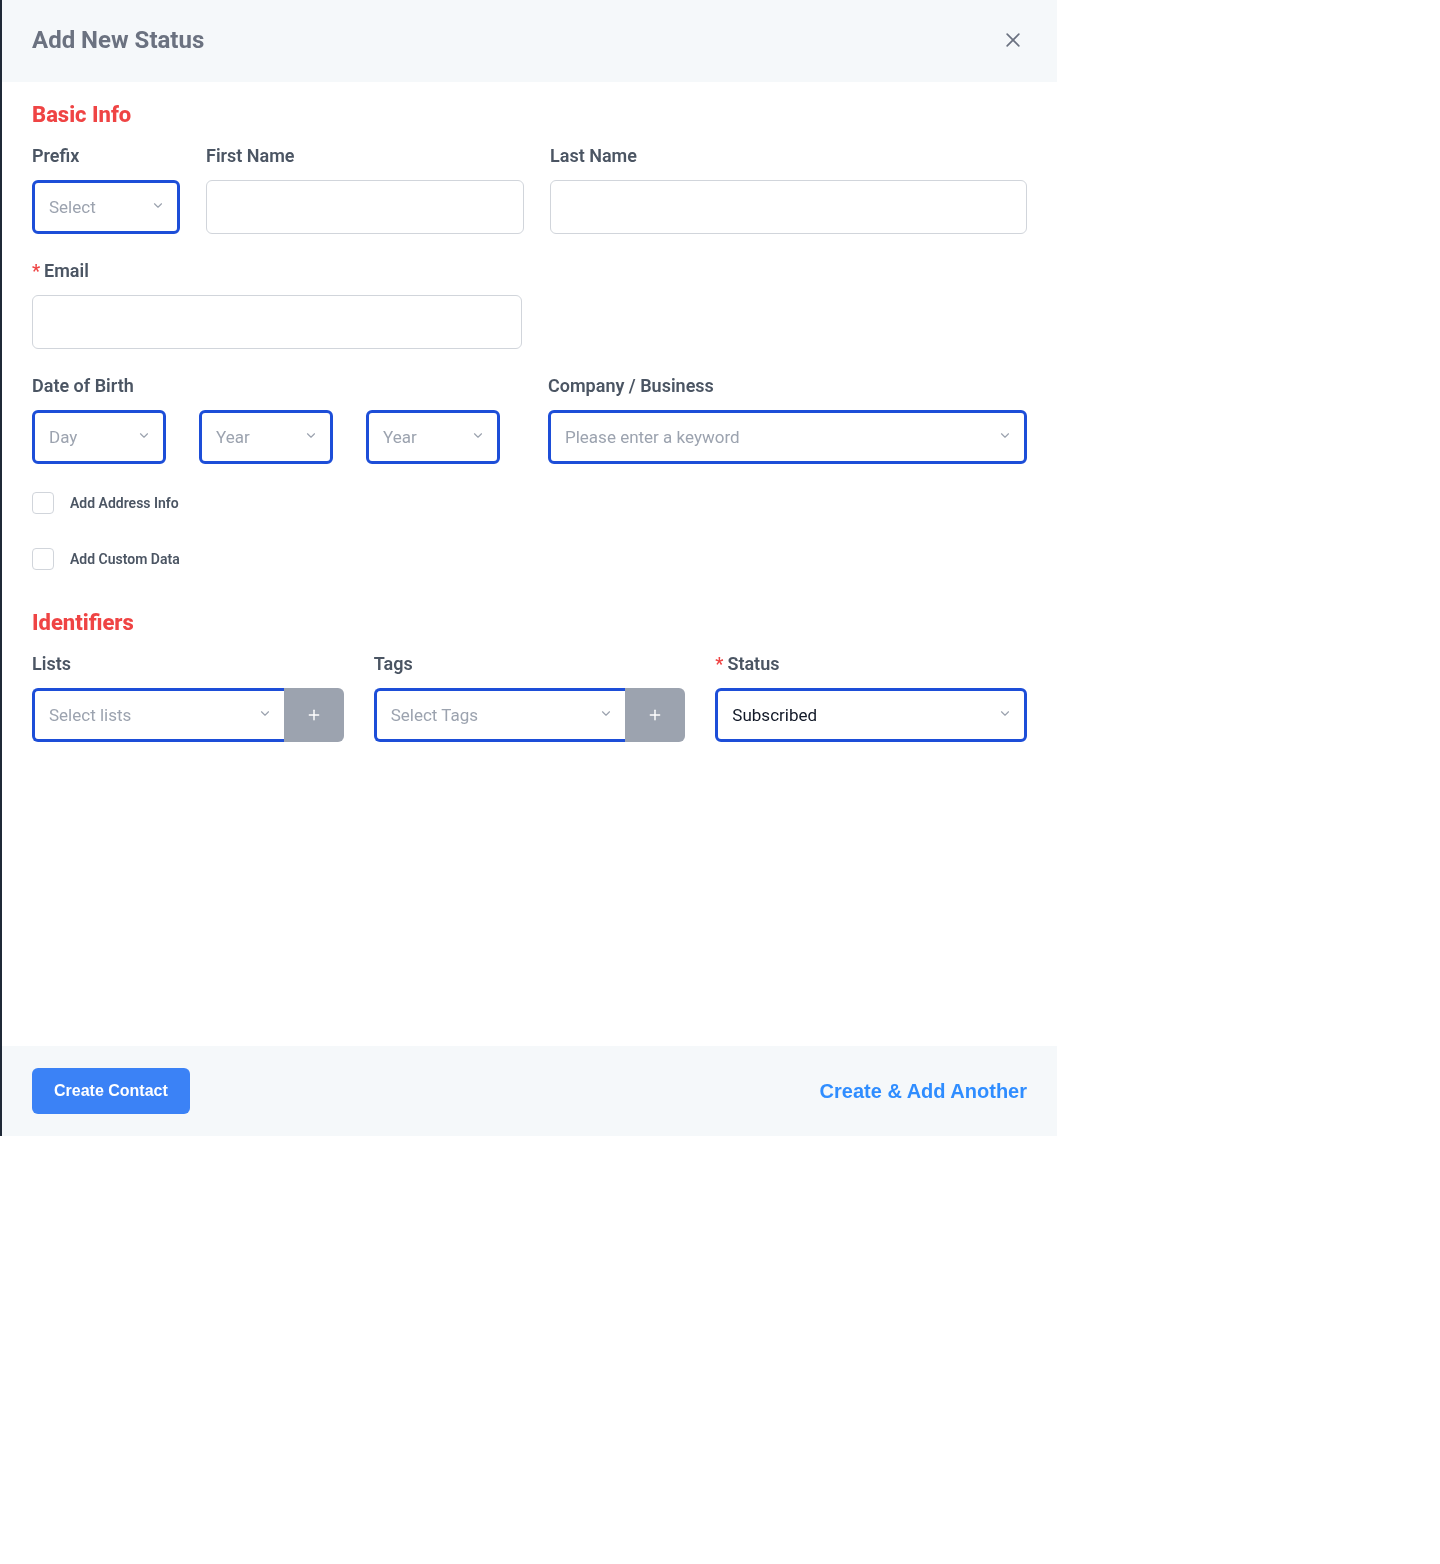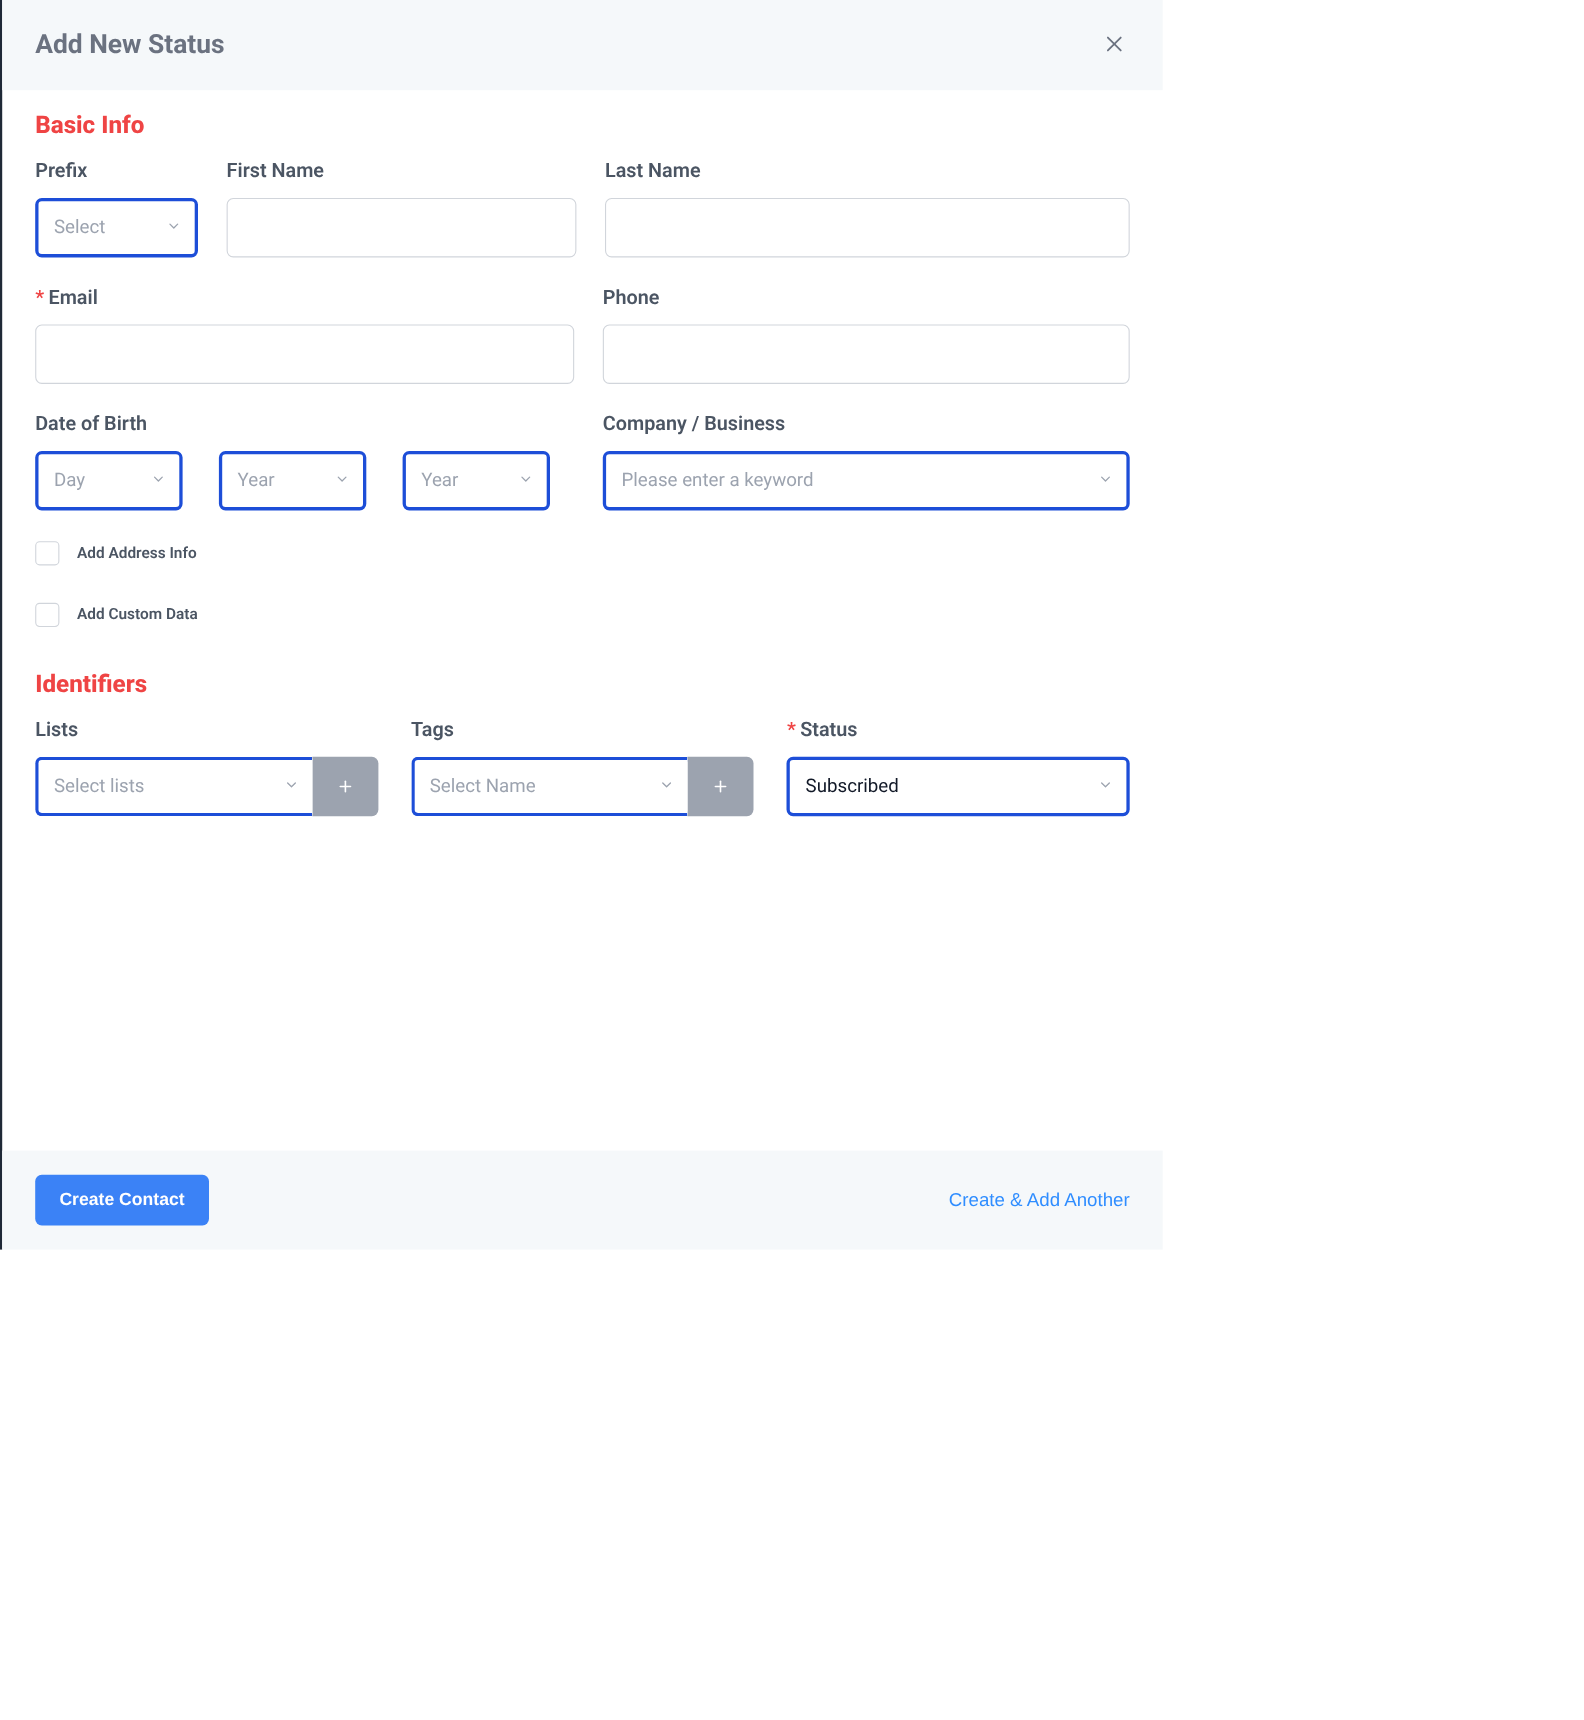--- a/index.html
+++ b/index.html
@@ -179,22 +179,22 @@
     border-radius: 6px;
     padding: 14px 22px;
     font-size: 16px;
     font-weight: 600;
     cursor: pointer;
   }
   .btn-link {
     background: none;
     border: none;
     color: #2f8dff;
-    font-size: 17px;
-    font-weight: 400;
+    font-size: 20px;
+    font-weight: 700;
     cursor: pointer;
   }
 </style>
 </head>
 <body>
 
 <div class="modal">
 
   <div class="modal-header">
     <div class="modal-title">Add New Status</div>
@@ -230,24 +230,20 @@
         <label class="field-label">Last Name</label>
         <input type="text" class="input-text" style="">
       </div>
     </div>
 
     <div class="row">
       <div class="col col-half">
         <label class="field-label"><span class="required-star">*</span><span>Email</span></label>
         <input type="text" class="input-text" style="">
       </div>
-      <div class="col col-half2">
-        <label class="field-label">Phone</label>
-        <input type="text" class="input-text" style="">
-      </div>
     </div>
 
     <div class="row">
       <div class="col col-half">
         <label class="field-label">Date of Birth</label>
         <div class="dob-row">
           <div class="select">
             <span class="placeholder">Day</span>
             <span class="chevron">
               <svg width="14" height="14" viewBox="0 0 24 24" fill="none" stroke="currentColor" stroke-width="2" stroke-linecap="round" stroke-linejoin="round">
@@ -316,21 +312,21 @@
                   <line x1="4" y1="12" x2="20" y2="12"></line>
                 </svg>
             </span>
           </button>
         </div>
       </div>
       <div class="ident-col">
         <label class="field-label">Tags</label>
         <div class="select-with-add">
           <div class="select">
-            <span class="placeholder">Select Name</span>
+            <span class="placeholder">Select Tags</span>
             <span class="chevron">
               <svg width="14" height="14" viewBox="0 0 24 24" fill="none" stroke="currentColor" stroke-width="2" stroke-linecap="round" stroke-linejoin="round">
                   <polyline points="6 9 12 15 18 9"></polyline>
                 </svg>
             </span>
           </div>
           <button class="add-btn">
             <span>
               <svg width="14" height="14" viewBox="0 0 24 24" fill="none" stroke="currentColor" stroke-width="2.5" stroke-linecap="round">
                   <line x1="12" y1="4" x2="12" y2="20"></line>

